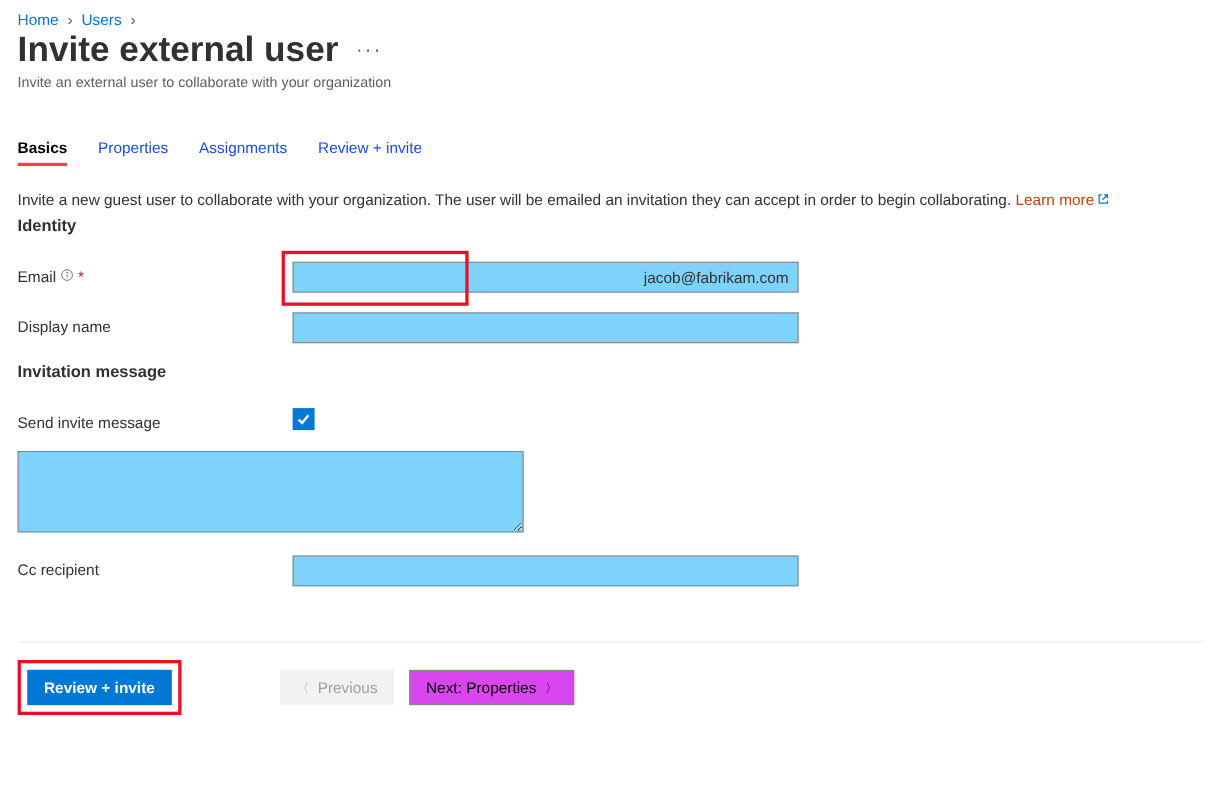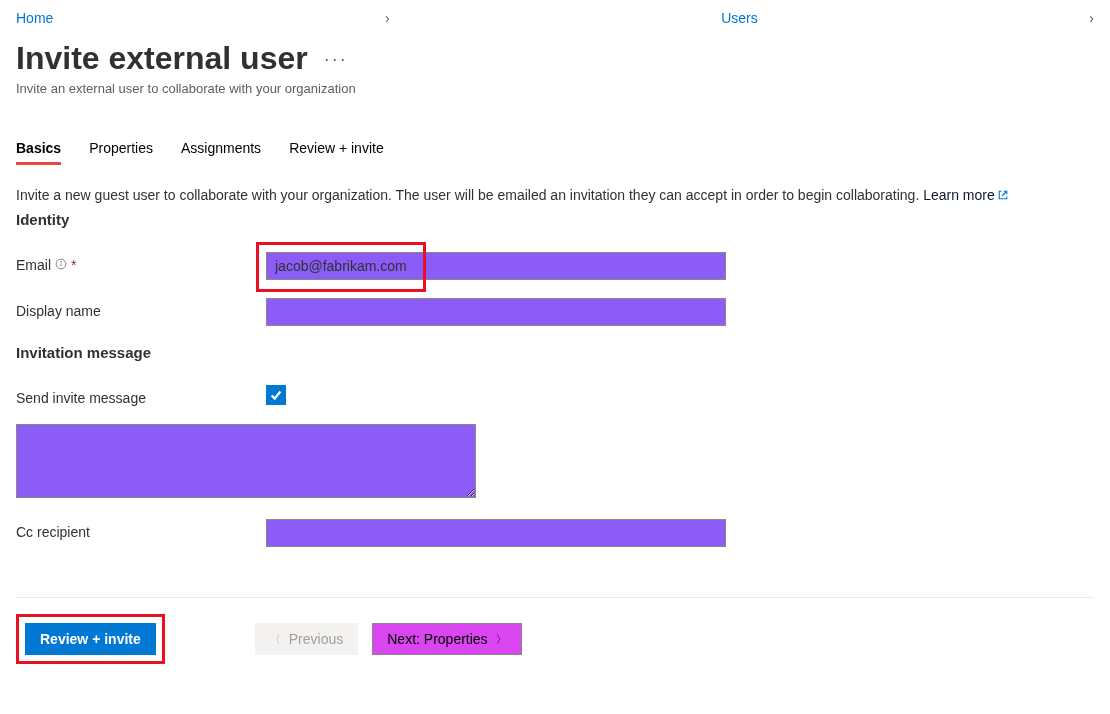--- a/index.html
+++ b/index.html
@@ -8,39 +8,37 @@
       font-size: 14px;
       color: #323130;
       background: #ffffff;
       padding: 10px 16px 0 16px;
     }
     .breadcrumb {
       display: flex;
       align-items: center;
       gap: 8px;
       font-size: 14px;
-      margin-bottom: 14px;
-      justify-content: space-between;
     }
     .breadcrumb a { color: #0078d4; text-decoration: none; cursor: pointer; }
     .breadcrumb .sep { color: #605e5c; }
     .title-row { display: flex; align-items: center; gap: 16px; margin-bottom: 4px; }
     h1 { font-size: 32px; font-weight: 600; }
     .ellipsis { color: #605e5c; font-size: 18px; line-height: 12px; letter-spacing: 2px; cursor: pointer; }
     .subtitle { color: #605e5c; font-size: 13px; margin-bottom: 44px; }
     .tabs {
       display: flex;
       gap: 28px;
       font-size: 14px;
       margin-bottom: 22px;
     }
-    .tab { color: #000000; padding-bottom: 6px; cursor: pointer; }
+    .tab { color: #1d4ed8; padding-bottom: 6px; cursor: pointer; }
     .tab.active { font-weight: 600; border-bottom: 3px solid #ef4444; color: #000; }
     .intro { font-size: 14px; margin-bottom: 8px; }
-    .intro a { color: #0f172a; text-decoration: none; cursor: pointer; display:inline-flex; align-items:center; gap:2px;}
+    .intro a { color: #c2410c; text-decoration: none; cursor: pointer; display:inline-flex; align-items:center; gap:2px;}
     .intro a svg { width:12px; height:12px; stroke:#0078d4; }
     h3 { font-size: 15px; font-weight: 600; margin-bottom: 24px; }
     h3.invite-msg { margin-top: 10px; }
     .form-row {
       display: flex;
       align-items: flex-start;
       margin-bottom: 18px;
     }
     .label-col {
       width: 250px;
@@ -53,21 +51,22 @@
     .info-icon svg { width: 12px; height: 12px; stroke: #605e5c; fill: none; }
     .req { color: #a4262c; }
     .field-col { position: relative; width: 460px; }
     input[type="text"], textarea {
       width: 100%;
       border: 1px solid #8a8886;
       padding: 5px 8px;
       font-size: 14px;
       font-family: inherit;
       color: #323130;
-      background: #8b5cf6;
+      background: #7dd3fc;
+      text-align: right;
     }
     textarea { height: 74px; resize: both; }
     .email-highlight {
       position: absolute;
       top: -10px; left: -10px;
       width: 170px; height: 50px;
       border: 3px solid #e81123;
       pointer-events: none;
     }
     .checkbox {

